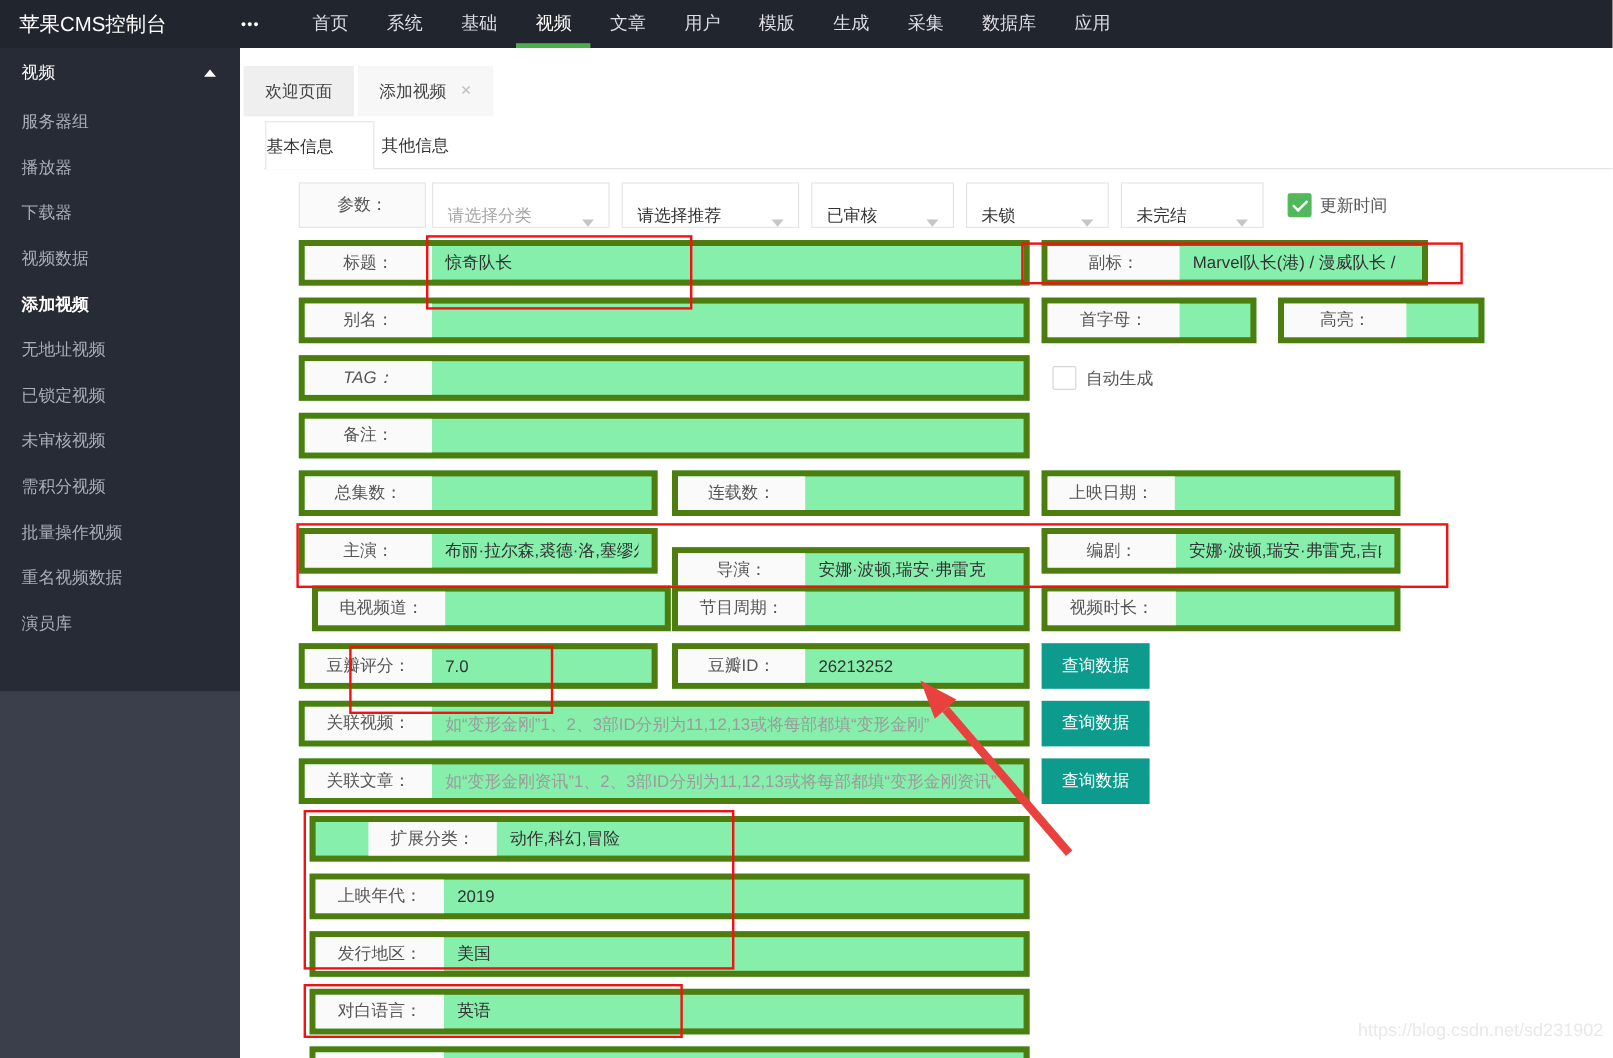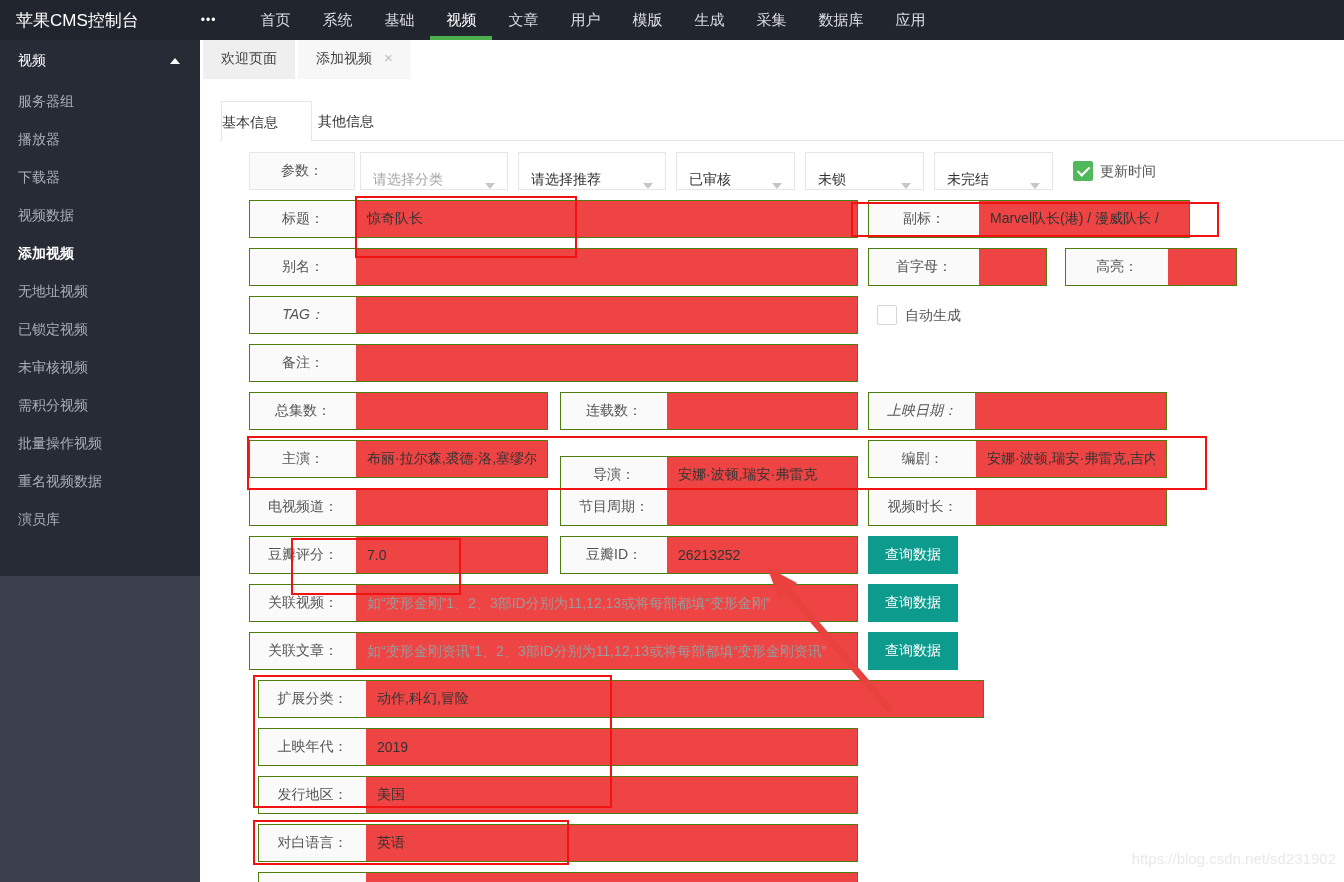--- a/index.html
+++ b/index.html
@@ -18,32 +18,32 @@
   
   .sidebar{position:absolute;left:0;top:40px;width:200px;height:842px;background:#3a3f4b;z-index:4;}
   .side-top{position:absolute;left:0;top:0;width:200px;height:536px;background:#272b35;}
   .side-header{height:42px;display:flex;align-items:center;justify-content:space-between;padding:0 20px 0 18px;color:#fff;cursor:pointer;}
   .caret-up{width:0;height:0;border-left:5px solid transparent;border-right:5px solid transparent;border-bottom:6px solid #fff;}
   .side-menu{list-style:none;margin:0;padding:0;}
   .side-item{height:38px;line-height:38px;padding-left:18px;color:#a9aeb8;cursor:pointer;white-space:nowrap;}
   .side-item.active{color:#fff;font-weight:bold;}
 
   
-  .tabbar{position:absolute;left:200px;top:37px;width:1144px;height:42px;background:#fff;display:flex;z-index:4;}
+  .tabbar{position:absolute;left:200px;top:55px;width:1144px;height:42px;background:#fff;display:flex;z-index:4;}
   .tab{height:42px;line-height:42px;padding:0 18px;color:#444;background:#efefef;margin-left:3px;cursor:pointer;white-space:nowrap;display:flex;align-items:center;}
   .tab.active{background:#f7f7f7;}
   .tab .close{color:#bdbdbd;margin-left:12px;font-size:15px;cursor:pointer;}
 
   
   .itab-line{position:absolute;left:220px;top:140px;width:1124px;height:1px;background:#e6e6e6;z-index:1;}
   .itab{position:absolute;top:101px;height:40px;line-height:40px;text-align:left;z-index:2;cursor:pointer;}
   .itab.active{background:#fff;border:1px solid #e6e6e6;border-bottom:none;box-sizing:border-box;}
 
   
-  .fld{position:absolute;height:38px;border:1px solid #4d7c0f;background:#ef4444;display:flex;box-sizing:border-box;}
+  .fld{position:absolute;height:38px;border:5px solid #4d7c0f;background:#86efac;display:flex;box-sizing:border-box;}
   .fld .lb{background:#fafafa;display:flex;align-items:center;justify-content:center;color:#555;flex:none;white-space:nowrap;overflow:hidden;}
   .fld input{flex:1;border:0;outline:0;background:transparent;padding:0 11px;font:inherit;color:#333;min-width:0;}
   .fld input::placeholder{color:#9b9b9b;}
   .plabel{position:absolute;height:38px;width:106px;border:1px solid #e6e6e6;background:#fafafa;display:flex;align-items:center;justify-content:center;color:#555;box-sizing:border-box;}
   .select{position:absolute;height:38px;border:1px solid #e6e6e6;background:#fff;display:flex;align-items:flex-end;padding:0 12px;box-sizing:border-box;cursor:pointer;}
   .select .caret{position:absolute;right:12px;width:0;height:0;border-left:5px solid transparent;border-right:5px solid transparent;border-top:6px solid #c6c6c6;}
   .select .val{color:#333;white-space:nowrap;overflow:hidden;}
   .select .ph-val{color:#a6a6a6;white-space:nowrap;overflow:hidden;}
   .checkbox{position:absolute;width:20px;height:20px;border:1px solid #d6d6d6;border-radius:2px;background:#fff;box-sizing:border-box;cursor:pointer;}
   .checkbox.checked{background:#52b85c;border-color:#52b85c;}
@@ -176,38 +176,38 @@
 
   <div class="fld" style="left:249px;top:392px;width:299px;">
     <span class="lb" style="width:106px;">总集数：</span>
     <input value="" style="">
   </div>
   <div class="fld" style="left:560px;top:392px;width:298px;">
     <span class="lb" style="width:106px;">连载数：</span>
     <input value="" style="">
   </div>
   <div class="fld" style="left:868px;top:392px;width:299px;">
-    <span class="lb" style="width:106px;font-style:italic;">上映日期：</span>
+    <span class="lb" style="width:106px;">上映日期：</span>
     <input value="" style="">
   </div>
 
   <div class="fld" style="left:249px;top:440px;width:299px;">
     <span class="lb" style="width:106px;">主演：</span>
     <input value="布丽·拉尔森,裘德·洛,塞缪尔·杰" style="">
   </div>
   <div class="fld" style="left:560px;top:440px;width:298px;margin-top:16px;">
     <span class="lb" style="width:106px;">导演：</span>
     <input value="安娜·波顿,瑞安·弗雷克" style="">
   </div>
   <div class="fld" style="left:868px;top:440px;width:299px;">
     <span class="lb" style="width:107px;">编剧：</span>
     <input value="安娜·波顿,瑞安·弗雷克,吉内瓦" style="">
   </div>
 
-  <div class="fld" style="left:249px;top:488px;width:299px;">
+  <div class="fld" style="left:260px;top:488px;width:299px;">
     <span class="lb" style="width:106px;">电视频道：</span>
     <input value="" style="">
   </div>
   <div class="fld" style="left:560px;top:488px;width:298px;">
     <span class="lb" style="width:106px;">节目周期：</span>
     <input value="" style="">
   </div>
   <div class="fld" style="left:868px;top:488px;width:299px;">
     <span class="lb" style="width:107px;">视频时长：</span>
     <input value="" style="">
@@ -228,21 +228,21 @@
     <input placeholder="如“变形金刚”1、2、3部ID分别为11,12,13或将每部都填“变形金刚”" style="">
   </div>
   <button class="btn" style="left:868px;top:584px;">查询数据</button>
 
   <div class="fld" style="left:249px;top:632px;width:609px;">
     <span class="lb" style="width:106px;">关联文章：</span>
     <input placeholder="如“变形金刚资讯”1、2、3部ID分别为11,12,13或将每部都填“变形金刚资讯”" style="">
   </div>
   <button class="btn" style="left:868px;top:632px;">查询数据</button>
 
-  <div class="fld" style="left:258px;top:680px;width:726px;">
+  <div class="fld" style="left:258px;top:680px;width:600px;padding-left:44px;">
     <span class="lb" style="width:107px;">扩展分类：</span>
     <input value="动作,科幻,冒险" style="">
   </div>
   <div class="fld" style="left:258px;top:728px;width:600px;">
     <span class="lb" style="width:107px;">上映年代：</span>
     <input value="2019" style="">
   </div>
   <div class="fld" style="left:258px;top:776px;width:600px;">
     <span class="lb" style="width:107px;">发行地区：</span>
     <input value="美国" style="">

